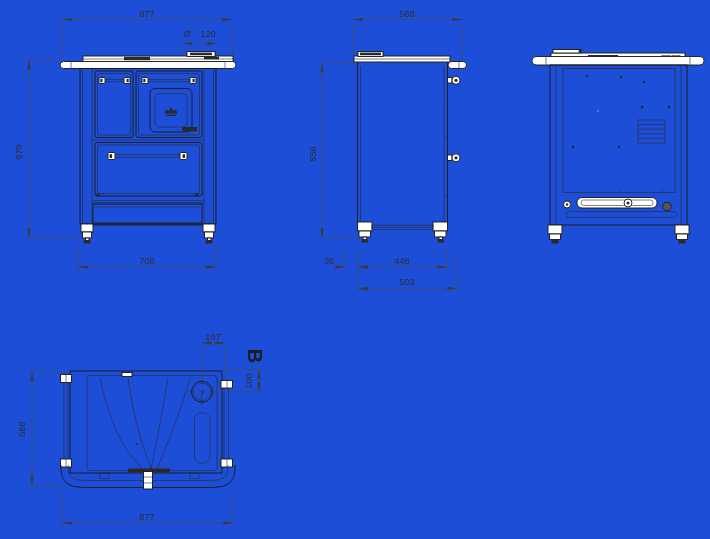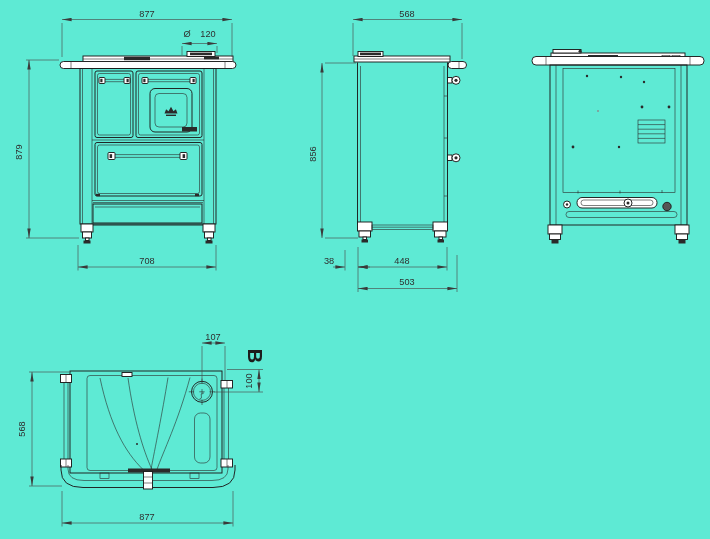--- a/index.html
+++ b/index.html
@@ -1,16 +1,16 @@
 <!DOCTYPE html>
 <html><head>
 <meta charset="utf-8">
 <style>
   html,body{margin:0;padding:0;background:#ffffff;}
-  .stage{width:710px;height:539px;position:relative;background:#5eead4;overflow:hidden;}
+  .stage{width:710px;height:539px;position:relative;background:#1d4ed8;overflow:hidden;}
   svg{display:block;}
   svg text{font-family:"Liberation Sans","DejaVu Sans",sans-serif;font-size:9.2px;fill:#2f2f2f;}
   svg text.big{font-size:20px;font-weight:bold;fill:#1d1d1d;}
   .obj{stroke:#1c1c1c;stroke-width:0.95;fill:none;}
   .objthin{stroke:#2a2a2a;stroke-width:0.6;fill:none;}
   .objwhite{stroke:#1c1c1c;stroke-width:0.95;fill:#ffffff;}
   .dark{fill:#2a2a2a;stroke:none;}
   .dim{stroke:#4a4a4a;stroke-width:0.65;fill:none;}
 </style>
 </head>

